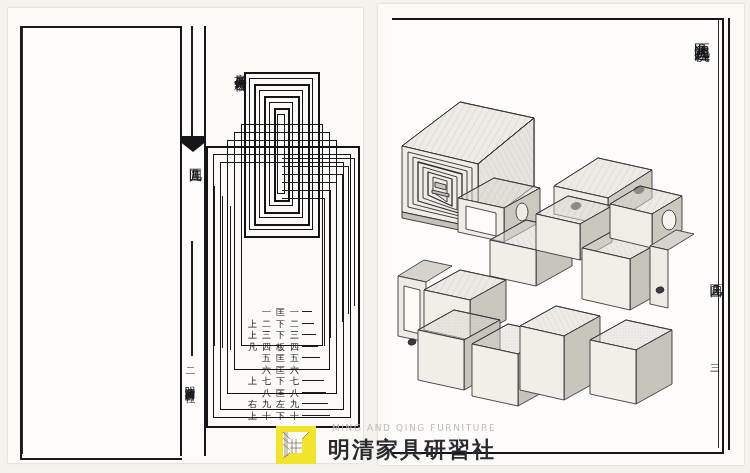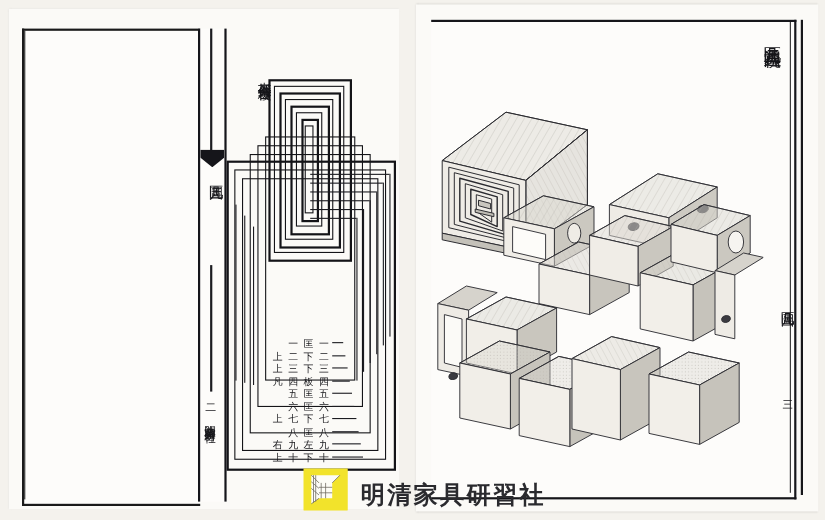--- a/index.html
+++ b/index.html
@@ -378,16 +378,17 @@
         <line x1="7" y1="12" x2="14" y2="18"></line>
         <line x1="7" y1="18" x2="14" y2="24"></line>
         <line x1="9" y1="6" x2="9" y2="31"></line>
         <line x1="11" y1="6" x2="11" y2="30"></line>
         <line x1="16" y1="13" x2="16" y2="27"></line>
         <line x1="20" y1="13" x2="20" y2="27"></line>
         <line x1="14" y1="17" x2="26" y2="17"></line>
         <line x1="14" y1="22" x2="26" y2="22"></line>
       </g>
     </svg>
+    <div id="wm-en">MING AND QING FURNITURE</div>
     <div id="wm-cn">明清家具研習社</div>
   </div>
 
 </div>
 
 </body></html>

